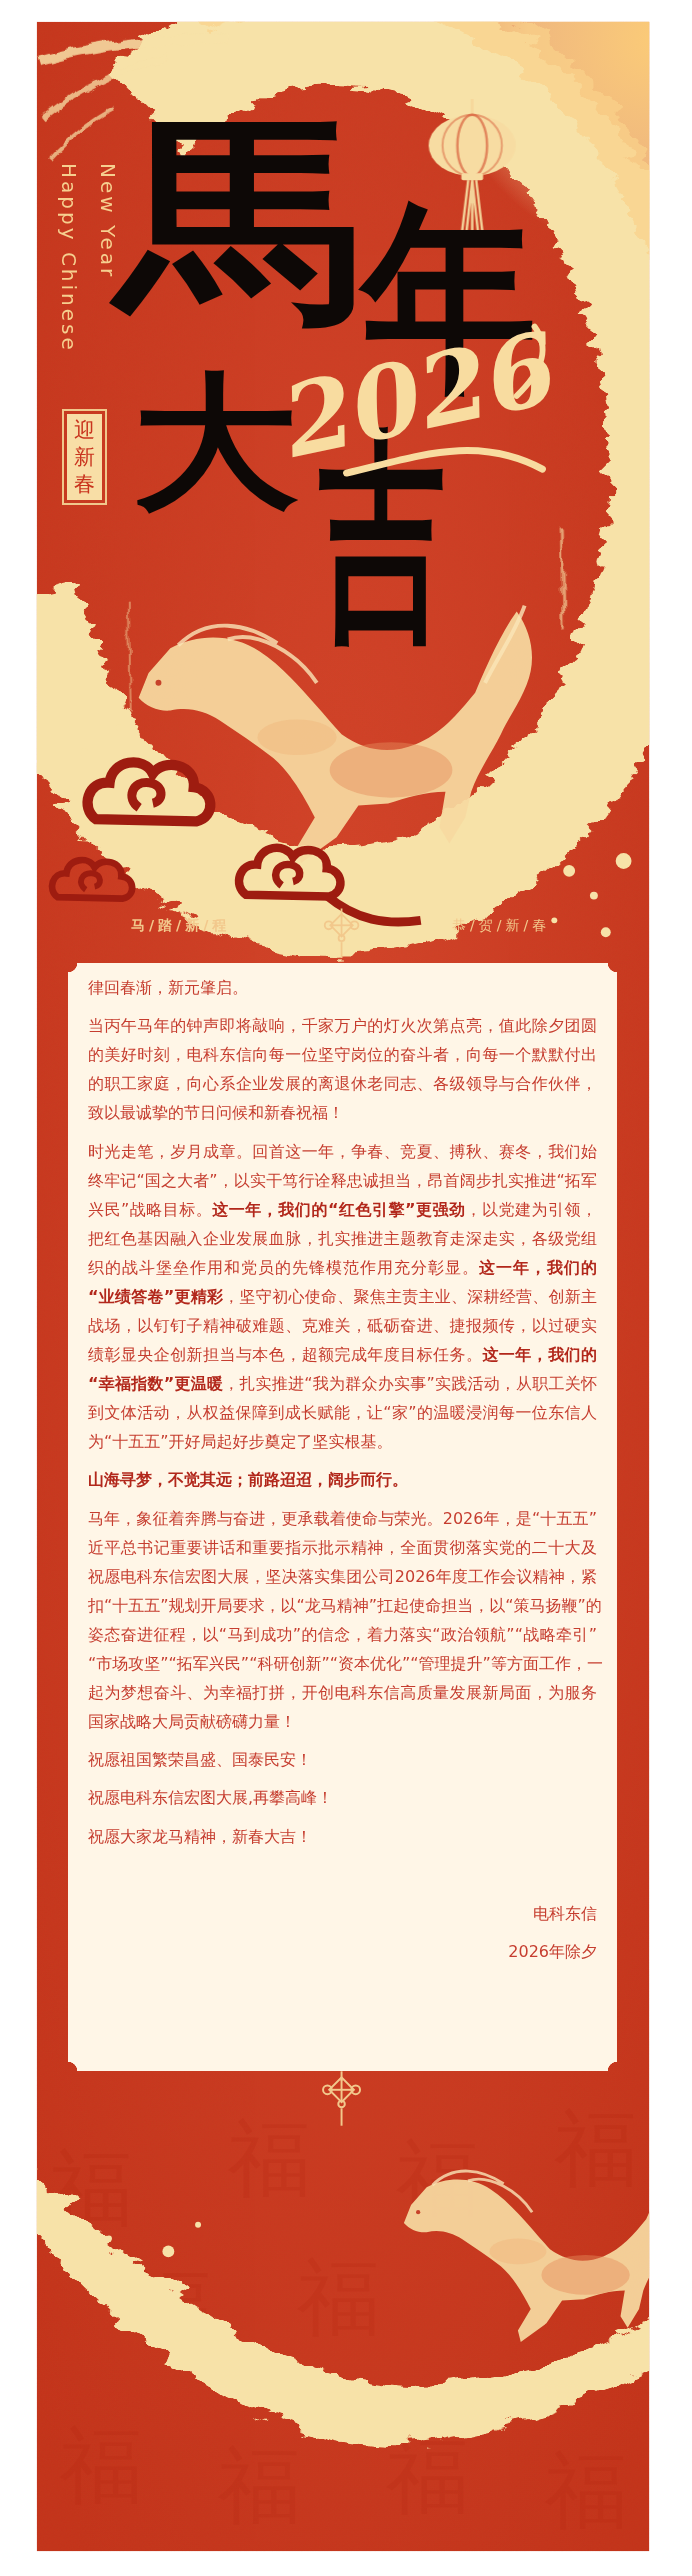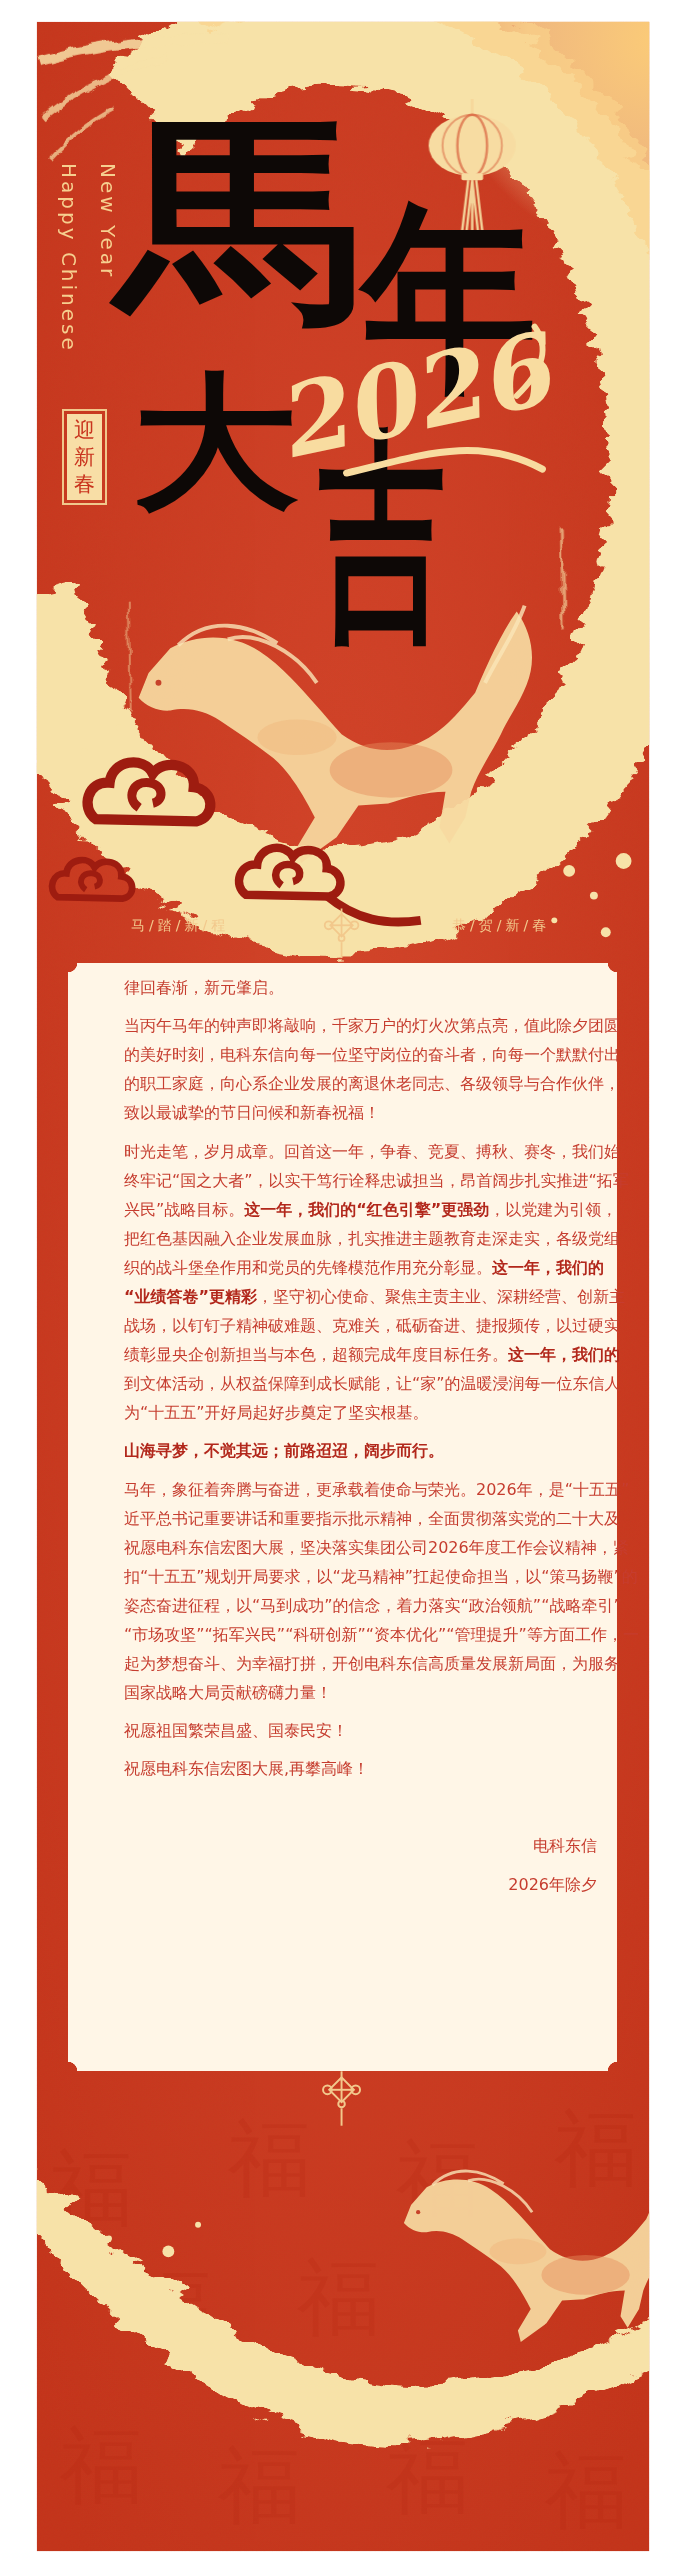--- a/index.html
+++ b/index.html
@@ -36,39 +36,38 @@
   .seal-inner {
     width: 100%; height: 100%; background: #f8dea6; box-sizing: border-box;
     display: flex; flex-direction: column; align-items: center; justify-content: center;
     color: #c9341e; font-size: 21px; line-height: 27px;
   }
 
   .motto {
     position: absolute; z-index: 2; top: 916px; font-size: 14px; line-height: 18px;
     letter-spacing: 4px; color: #f2c88c; white-space: nowrap;
   }
-  .motto-left { left: 131px; }
+  .motto-left { left: 131px; font-weight: bold; }
   .motto-right { left: 452px; }
 
   .card {
     position: absolute; z-index: 4; left: 68px; top: 963px; width: 549px; height: 1108px;
     box-sizing: border-box; padding: 10px 20px 0 20px;
     background:
       radial-gradient(circle at 0 0, transparent 9px, #fff6e7 9.4px) 0 0 / 51% 51% no-repeat,
       radial-gradient(circle at 100% 0, transparent 9px, #fff6e7 9.4px) 100% 0 / 51% 51% no-repeat,
       radial-gradient(circle at 0 100%, transparent 9px, #fff6e7 9.4px) 0 100% / 51% 51% no-repeat,
       radial-gradient(circle at 100% 100%, transparent 9px, #fff6e7 9.4px) 100% 100% / 51% 51% no-repeat;
     color: #c63d2f; font-size: 16px;
   }
   .para { margin: 0 0 9.4px 0; }
   .para.right .line { text-align: center; text-align-last: right; }
   .line {
     line-height: 29px; min-height: 29px; white-space: nowrap;
     text-align: left;
-    margin-left: 36px;
   }
   .line.just { text-align: justify; text-align-last: justify; }
   .line .b { font-weight: bold; color: #b2271b; }
 </style>
 </head>
 <body>
 
 <svg id="decor" class="layer-svg" viewBox="0 0 700 2603">
   <defs>
     <clipPath id="posterClip">
@@ -242,20 +241,21 @@
       </div>
       <div class="para">
         <div class="line just"><span>时光走笔，岁月成章。回首这一年，争春、竞夏、搏秋、赛冬，我们始</span></div>
         <div class="line just"><span>终牢记“国之大者”，以实干笃行诠释忠诚担当，昂首阔步扎实推进“拓军</span></div>
         <div class="line just"><span>兴民”战略目标。</span><span class="b">这一年，我们的“红色引擎”更强劲</span><span>，以党建为引领，</span></div>
         <div class="line just"><span>把红色基因融入企业发展血脉，扎实推进主题教育走深走实，各级党组</span></div>
         <div class="line just"><span>织的战斗堡垒作用和党员的先锋模范作用充分彰显。</span><span class="b">这一年，我们的</span></div>
         <div class="line just"><span class="b">“业绩答卷”更精彩</span><span>，坚守初心使命、聚焦主责主业、深耕经营、创新主</span></div>
         <div class="line just"><span>战场，以钉钉子精神破难题、克难关，砥砺奋进、捷报频传，以过硬实</span></div>
         <div class="line just"><span>绩彰显央企创新担当与本色，超额完成年度目标任务。</span><span class="b">这一年，我们的</span></div>
+        <div class="line just"><span class="b">“幸福指数”更温暖</span><span>，扎实推进“我为群众办实事”实践活动，从职工关怀</span></div>
         <div class="line just"><span>到文体活动，从权益保障到成长赋能，让“家”的温暖浸润每一位东信人</span></div>
         <div class="line"><span>为“十五五”开好局起好步奠定了坚实根基。</span></div>
       </div>
       <div class="para">
         <div class="line"><span class="b">山海寻梦，不觉其远；前路迢迢，阔步而行。</span></div>
       </div>
       <div class="para">
         <div class="line just"><span>马年，象征着奔腾与奋进，更承载着使命与荣光。2026年，是“十五五”</span></div>
         <div class="line just"><span>近平总书记重要讲话和重要指示批示精神，全面贯彻落实党的二十大及</span></div>
         <div class="line just"><span>祝愿电科东信宏图大展，坚决落实集团公司2026年度工作会议精神，紧</span></div>
@@ -265,20 +265,23 @@
         <div class="line just"><span>起为梦想奋斗、为幸福打拼，开创电科东信高质量发展新局面，为服务</span></div>
         <div class="line"><span>国家战略大局贡献磅礴力量！</span></div>
       </div>
       <div class="para">
         <div class="line"><span>祝愿祖国繁荣昌盛、国泰民安！</span></div>
       </div>
       <div class="para">
         <div class="line"><span>祝愿电科东信宏图大展,再攀高峰！</span></div>
       </div>
       <div class="para">
+        <div class="line"><span>祝愿大家龙马精神，新春大吉！</span></div>
+      </div>
+      <div class="para">
         <div class="line"><span></span></div>
       </div>
       <div class="para right">
         <div class="line"><span>电科东信</span></div>
       </div>
       <div class="para right">
         <div class="line"><span>2026年除夕</span></div>
       </div>
     </div>
 </div>

